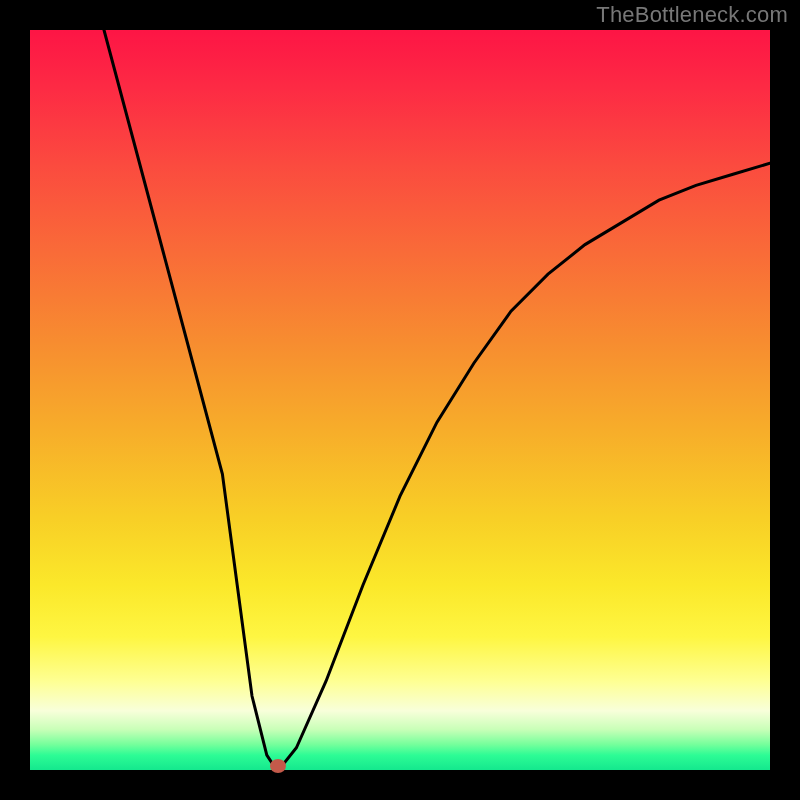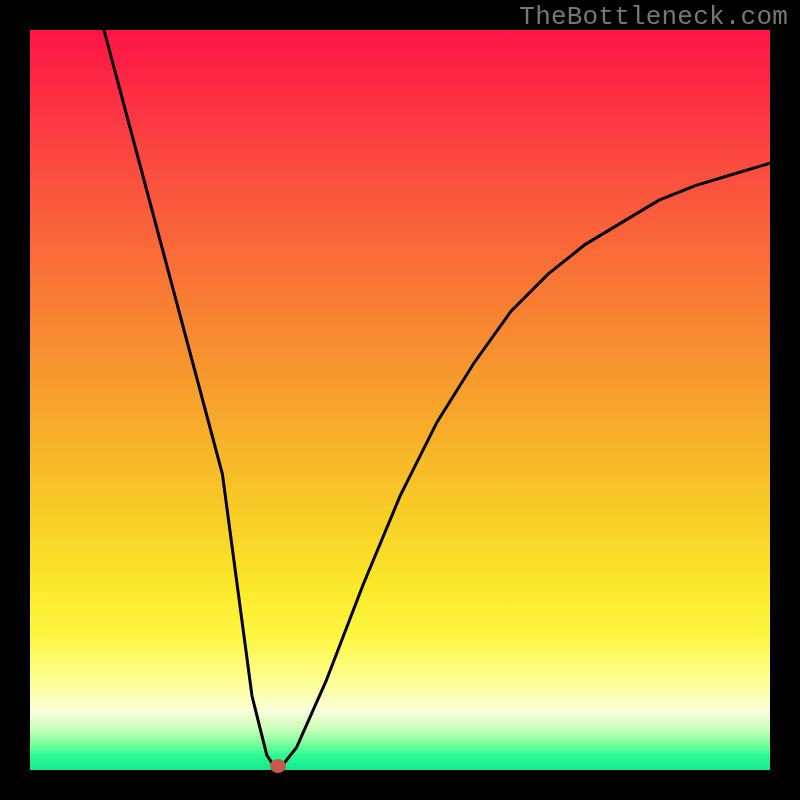--- a/index.html
+++ b/index.html
@@ -15,22 +15,22 @@
     left: 0;
     top: 0;
     width: 800px;
     height: 800px;
     background: #000;
   }
   .watermark {
     position: absolute;
     top: 2px;
     right: 12px;
-    font-family: Liberation Mono, monospace;
-    font-size: 26px;
+    font-family: Liberation Sans, sans-serif;
+    font-size: 22px;
     color: #777;
     letter-spacing: 0.2px;
     user-select: none;
   }
   .plot {
     position: absolute;
     left: 30px;
     top: 30px;
     width: 740px;
     height: 740px;

